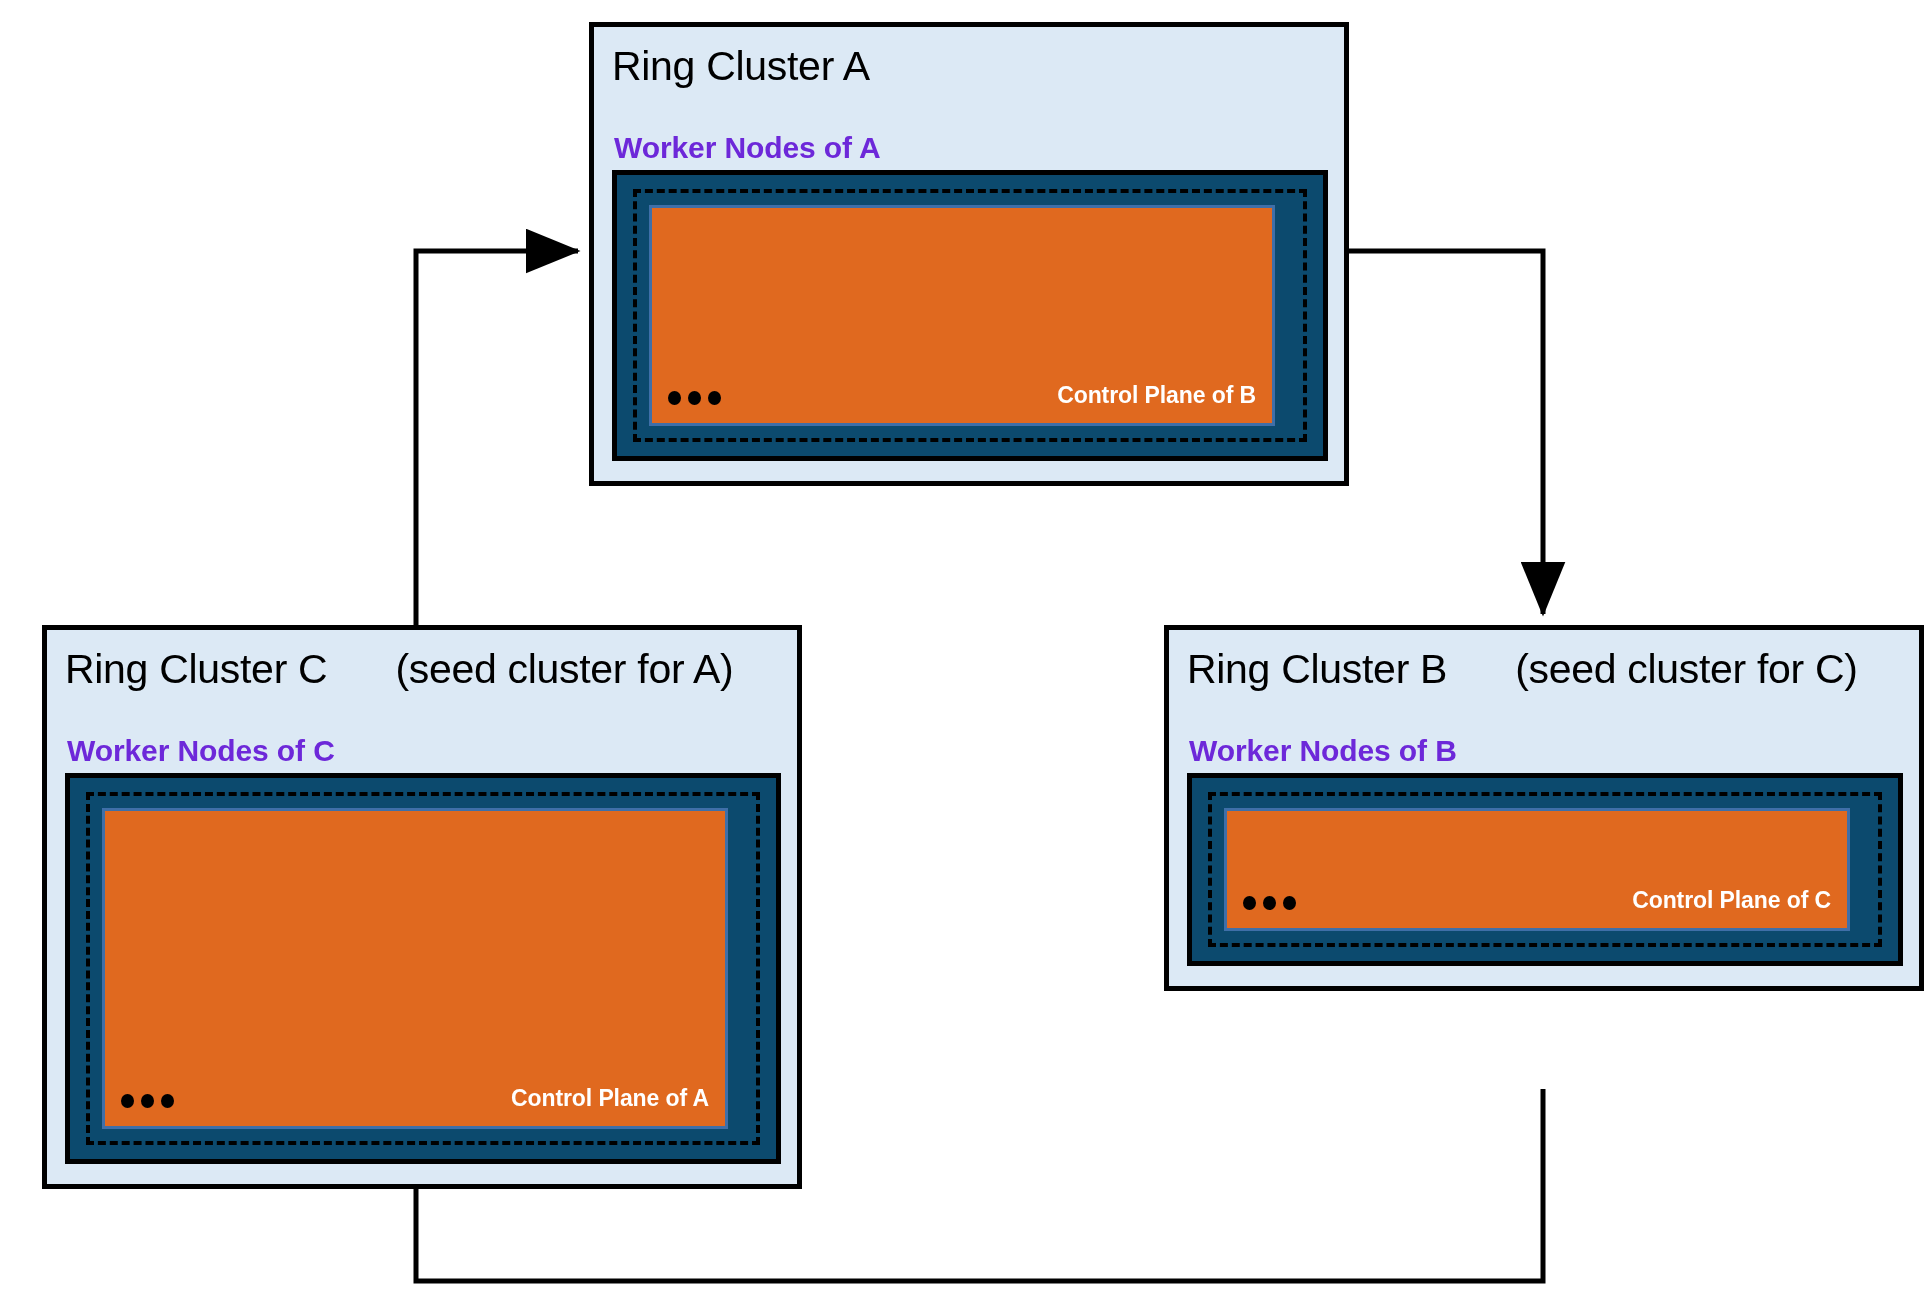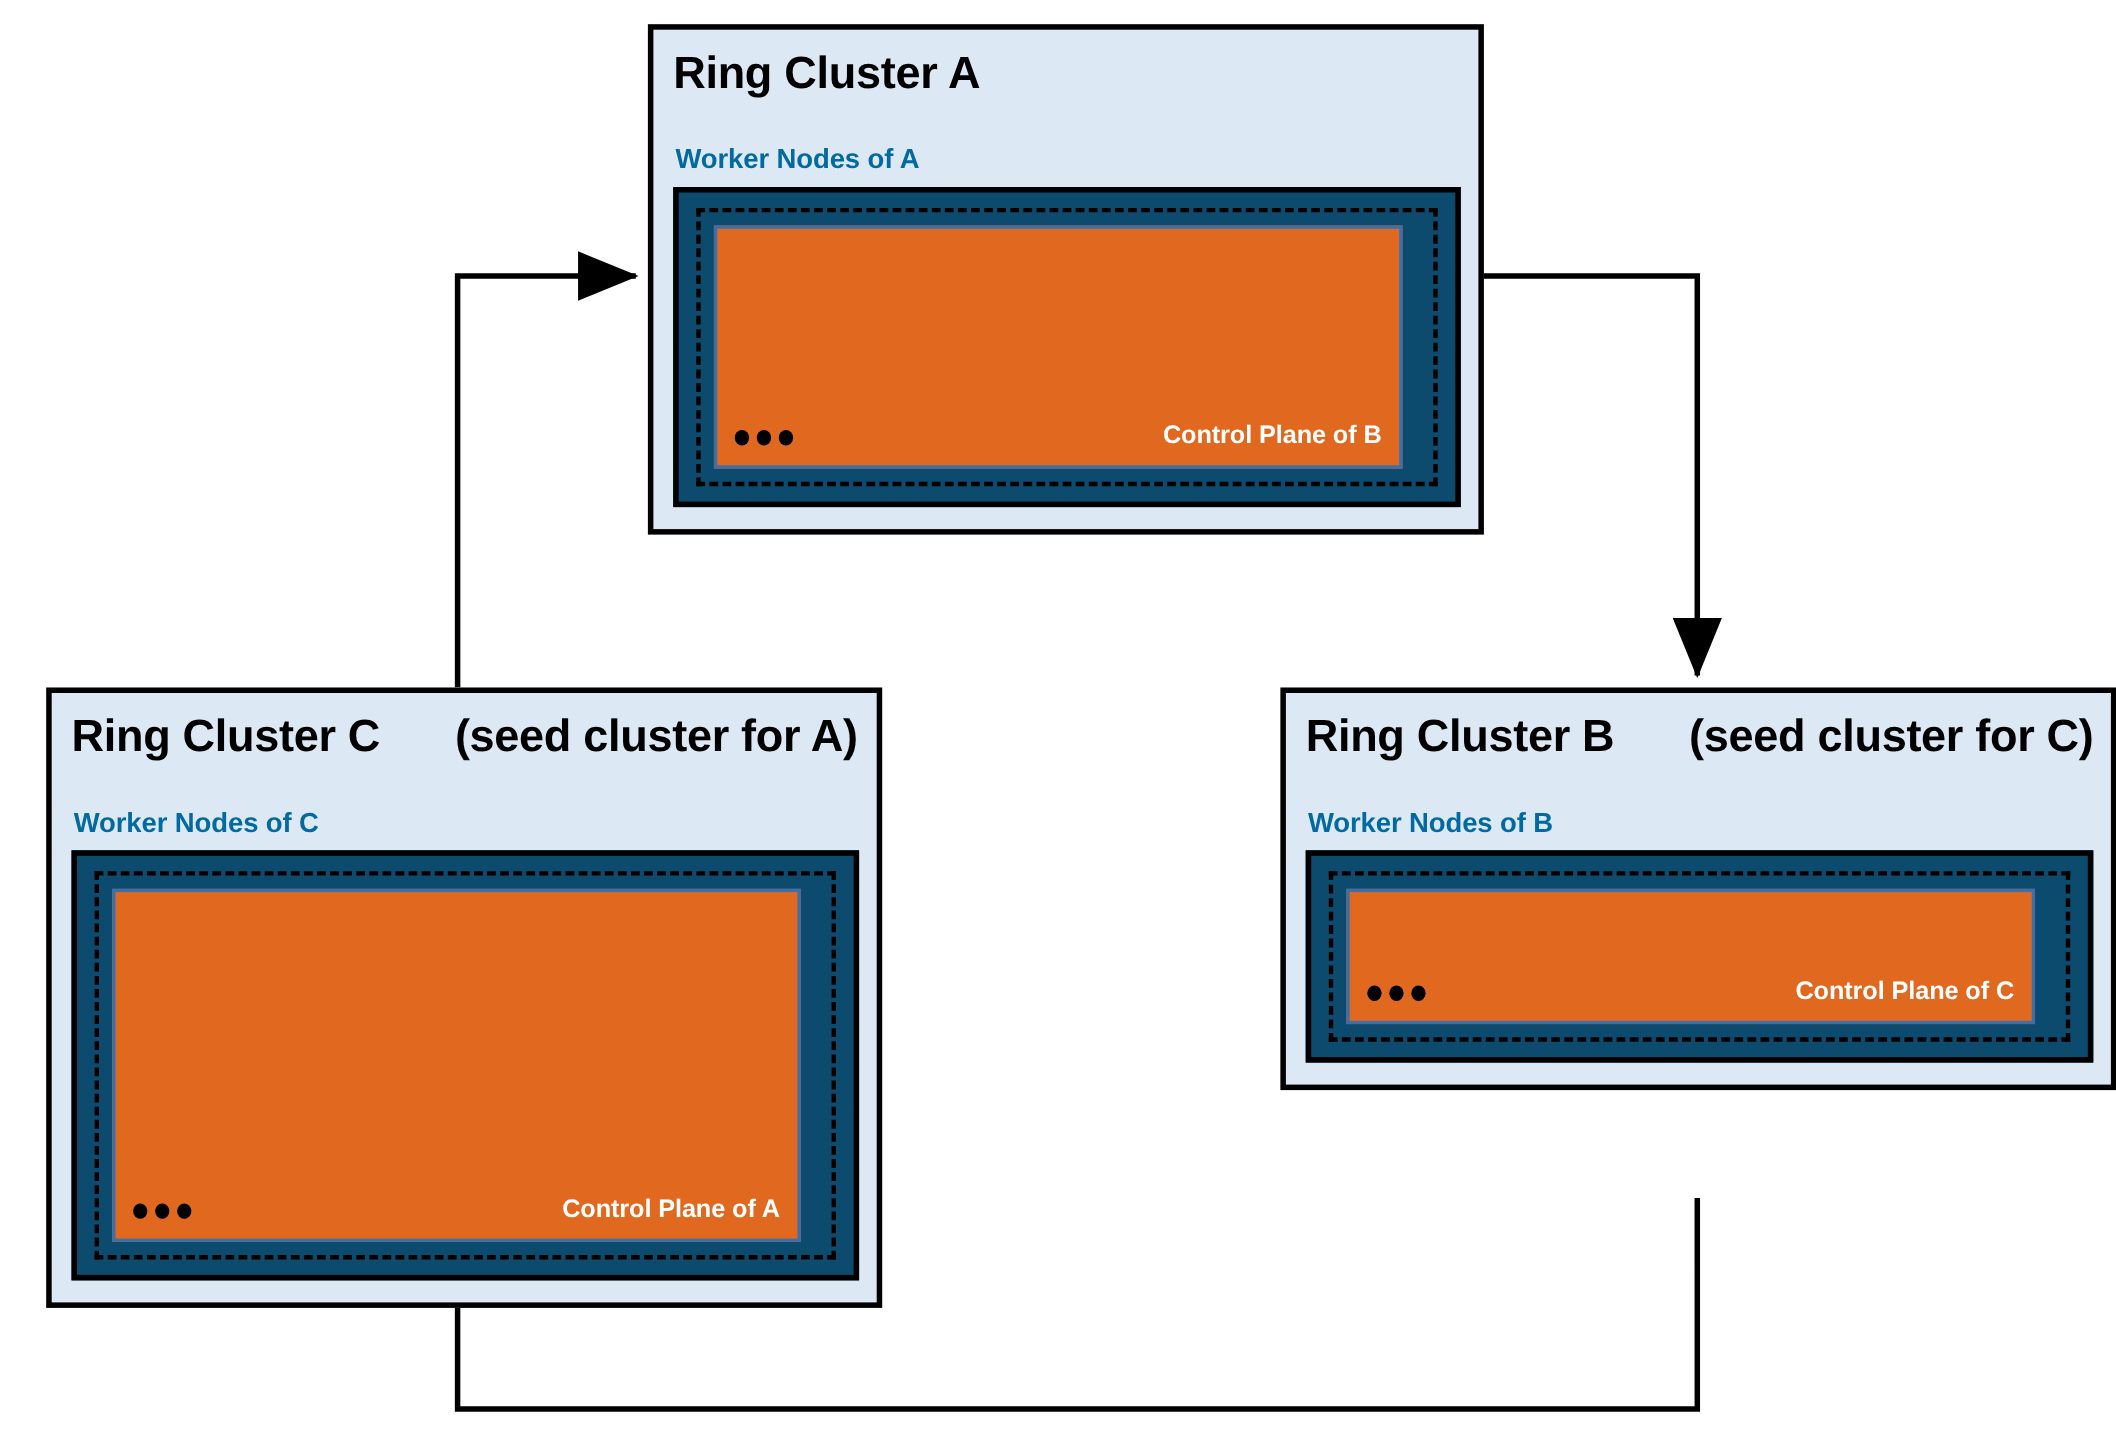--- a/index.html
+++ b/index.html
@@ -46,35 +46,35 @@
 
   .cluster-title {
     position: absolute;
     left: 18px;
     top: 16px;
     right: 10px;
     display: flex;
     align-items: flex-start;
     white-space: nowrap;
     font-size: 41px;
-    font-weight: 700;
+    font-weight: 400;
     color: #000000;
     letter-spacing: -0.3px;
   }
   .cluster-title .seed {
     margin-left: 68px;
   }
 
   .worker-label {
     position: absolute;
     left: 20px;
     top: 104px;
-    font-size: 25px;
+    font-size: 30px;
     font-weight: 700;
-    color: #0369a1;
+    color: #6d28d9;
     letter-spacing: -0.1px;
   }
 
   
   .gray-box {
     position: absolute;
     left: 18px;
     top: 143px;
     right: 16px;
     bottom: 20px;

